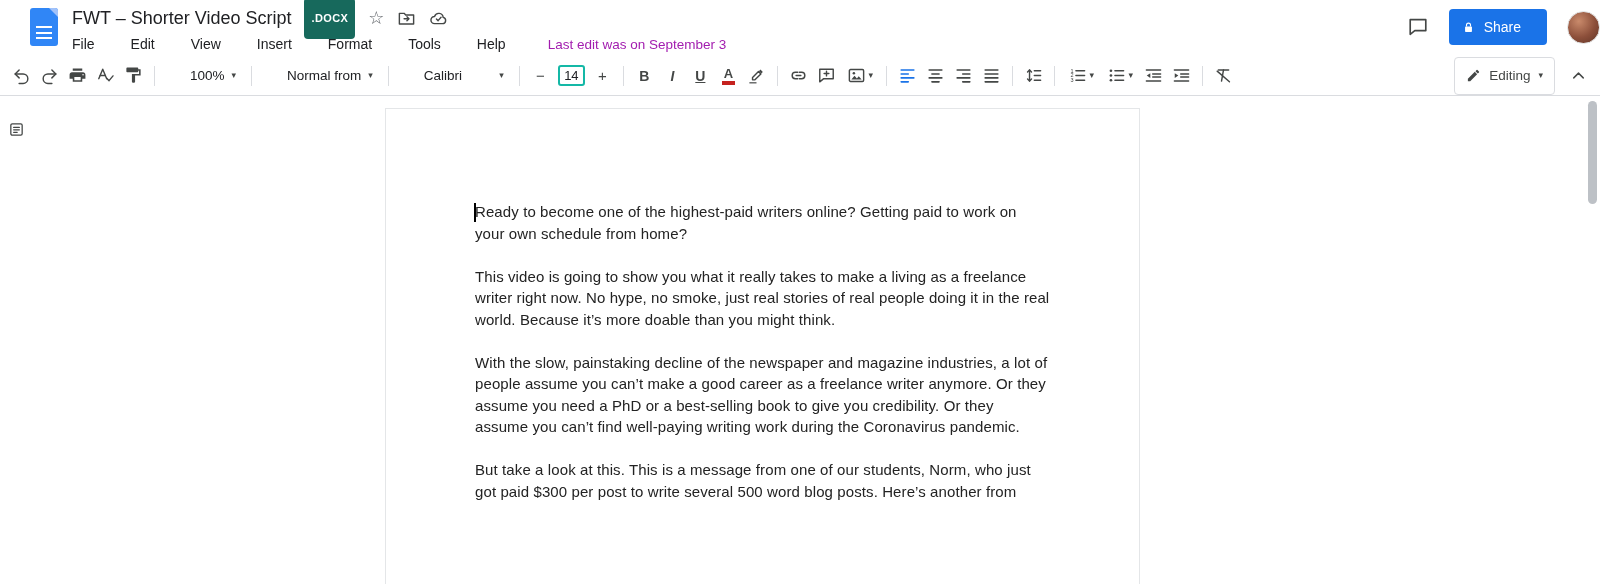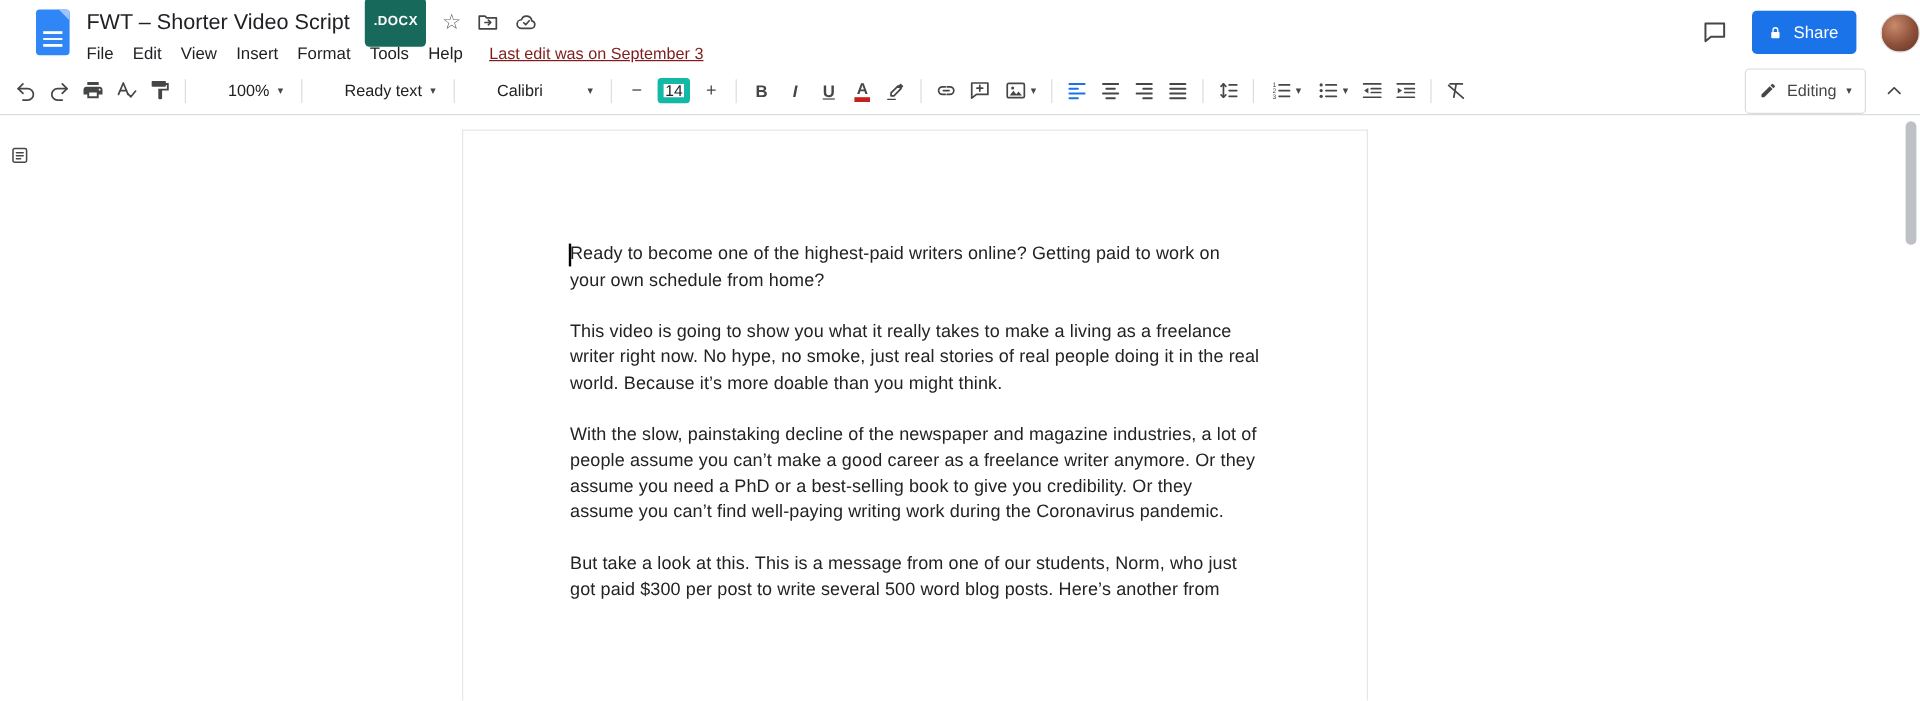--- a/index.html
+++ b/index.html
@@ -16,27 +16,27 @@
   .logo-lines { position:absolute; left:6px; right:6px; top:18px; height:13px;
     background:repeating-linear-gradient(to bottom,#fff 0 2px,transparent 2px 5.5px); }
 
   .header-left { position:absolute; left:48px; top:5px; }
   .title-line { display:flex; align-items:center; height:26px; padding-left:8px; gap:13px; }
   .doc-title { font-size:18px; color:#202124; white-space:nowrap; }
   .badge { background:#17695c; color:#fff; font-size:11px; font-weight:700;
     letter-spacing:.4px; padding:15px 7px; border-radius:4px; line-height:1; }
   .hicon { color:#5f6368; display:flex; align-items:center; }
   .star-glyph { font-size:18px; line-height:1; }
-  .menu-line { display:flex; align-items:center; margin-top:3px; }
+  .menu-line { display:flex; align-items:center; margin-top:3px;gap:20px; }
   .menu-item { font-size:14px; color:#202124; padding:2px 8px; border-radius:4px; cursor:default; }
-  .last-edit { font-size:13.5px; color:#7f1d1d; text-decoration:underline; margin-left:14px; white-space:nowrap; }
+  .last-edit { font-size:13.5px; color:#a21caf; margin-left:14px; white-space:nowrap; }
 
   .header-right { position:absolute; right:16px; top:9px; display:flex; align-items:center; gap:20px; }
   .share-btn { display:flex; align-items:center; gap:8px; background:#1a73e8; color:#fff;
-    height:36px; padding:0 15px 0 12px; border-radius:4px; font-size:14px; font-weight:500; }
+    height:36px; padding:0 26px 0 12px; border-radius:4px; font-size:14px; font-weight:500; }
   .avatar { width:33px; height:33px; border-radius:50%;
     background:radial-gradient(circle at 35% 30%, #c98a6b 0%, #8c4f3a 55%, #5f3426 100%);
     border:1px solid #e0e0e0; }
 
   
   .toolbar { position:absolute; top:56px; left:0; width:100%; height:40px;
     border-bottom:1px solid #dadce0; background:#fff; display:flex; align-items:center; padding:0 8px; }
   .tb-left { display:flex; align-items:center; gap:1px; }
   .tb-right { margin-left:auto; display:flex; align-items:center; gap:10px; }
   .icon-btn { display:flex; align-items:center; justify-content:center;
@@ -45,21 +45,21 @@
   .ic-sm { width:15px; height:15px; display:block; }
   .s { stroke:#444746; stroke-width:1.8; fill:none; stroke-linecap:round; stroke-linejoin:round; }
   .f { fill:#444746; } .active .f { fill:#1a73e8; }
   .sep { width:1px; height:20px; background:#dadce0; margin:0 6px; flex:0 0 auto; }
   .dd { display:flex; align-items:center; gap:7px; padding:0 8px; height:27px; border-radius:4px;margin-left:20px; }
   .dd-label { font-size:13.5px; color:#202124; white-space:nowrap; }
   .caret-glyph { font-size:9px; color:#444746; line-height:1; }
   .ltr { font-size:14px; font-weight:700; color:#444746; }
   .ltr-i { font-style:italic; font-weight:700; font-size:14px; color:#444746; }
   .ltr-u { text-decoration:underline; font-weight:700; font-size:14px; color:#444746; }
-  .size-box { width:27px; height:21px; border:5px solid #14b8a6; border-radius:3px;
+  .size-box { width:27px; height:21px; border:2px solid #14b8a6; border-radius:3px;
     display:flex; align-items:center; justify-content:center; font-size:13px; color:#202124; margin:0 3px; }
   .pm { font-size:15px; color:#444746; }
   .color-btn { display:flex; flex-direction:column; align-items:center; justify-content:center; }
   .color-A { font-size:13px; font-weight:700; color:#444746; line-height:13px; }
   .color-bar { width:13px; height:3.5px; background:#c5221f; margin-top:1.5px; }
   .tnum { font-size:7px; fill:#444746; font-family:"Liberation Sans",sans-serif; }
   .mode-btn { display:flex; align-items:center; gap:8px; border:1px solid #dadce0;
     border-radius:4px; height:29px; padding:18px 11px; }
   .mode-label { font-size:13.5px; color:#444746; }
 
@@ -177,21 +177,21 @@
       <div class="sep"></div>
 
       <div class="dd">
         <span class="dd-label">100%</span>
         <span class="caret-glyph">▾</span>
       </div>
 
       <div class="sep"></div>
 
       <div class="dd">
-        <span class="dd-label">Ready text</span>
+        <span class="dd-label">Normal from</span>
         <span class="caret-glyph">▾</span>
       </div>
 
       <div class="sep"></div>
 
       <div class="dd" style="width:96px;justify-content:space-between">
         <span class="dd-label">Calibri</span>
         <span class="caret-glyph">▾</span>
       </div>
 

